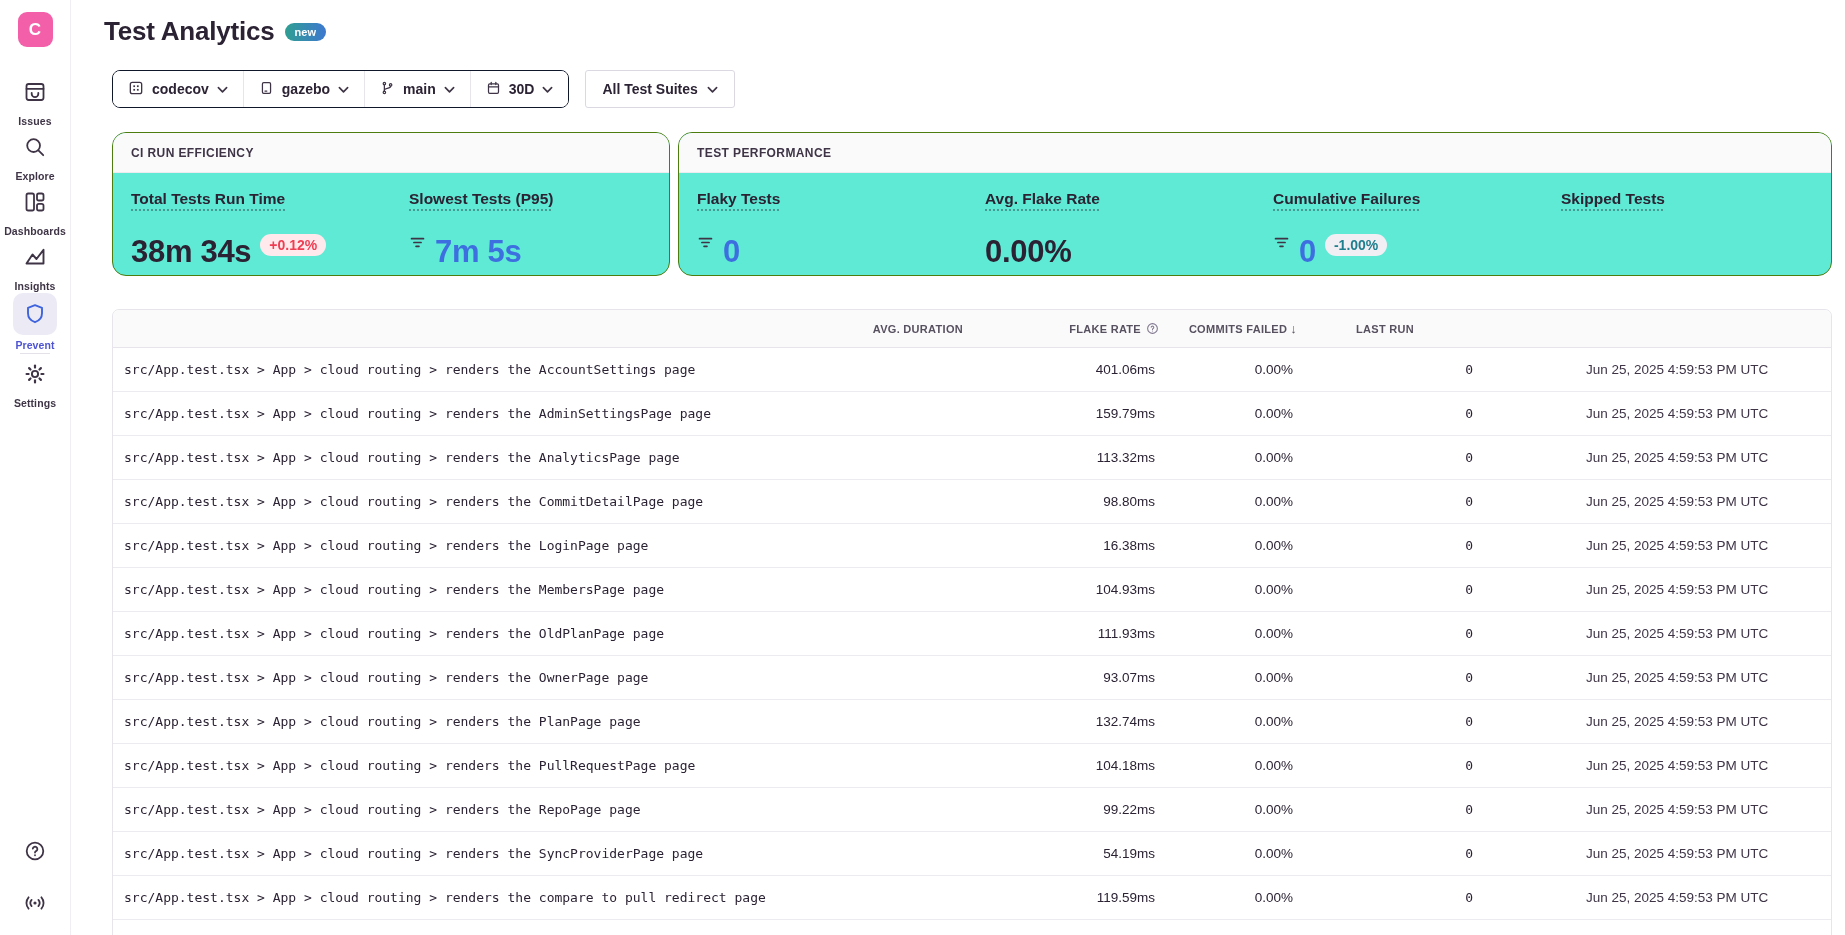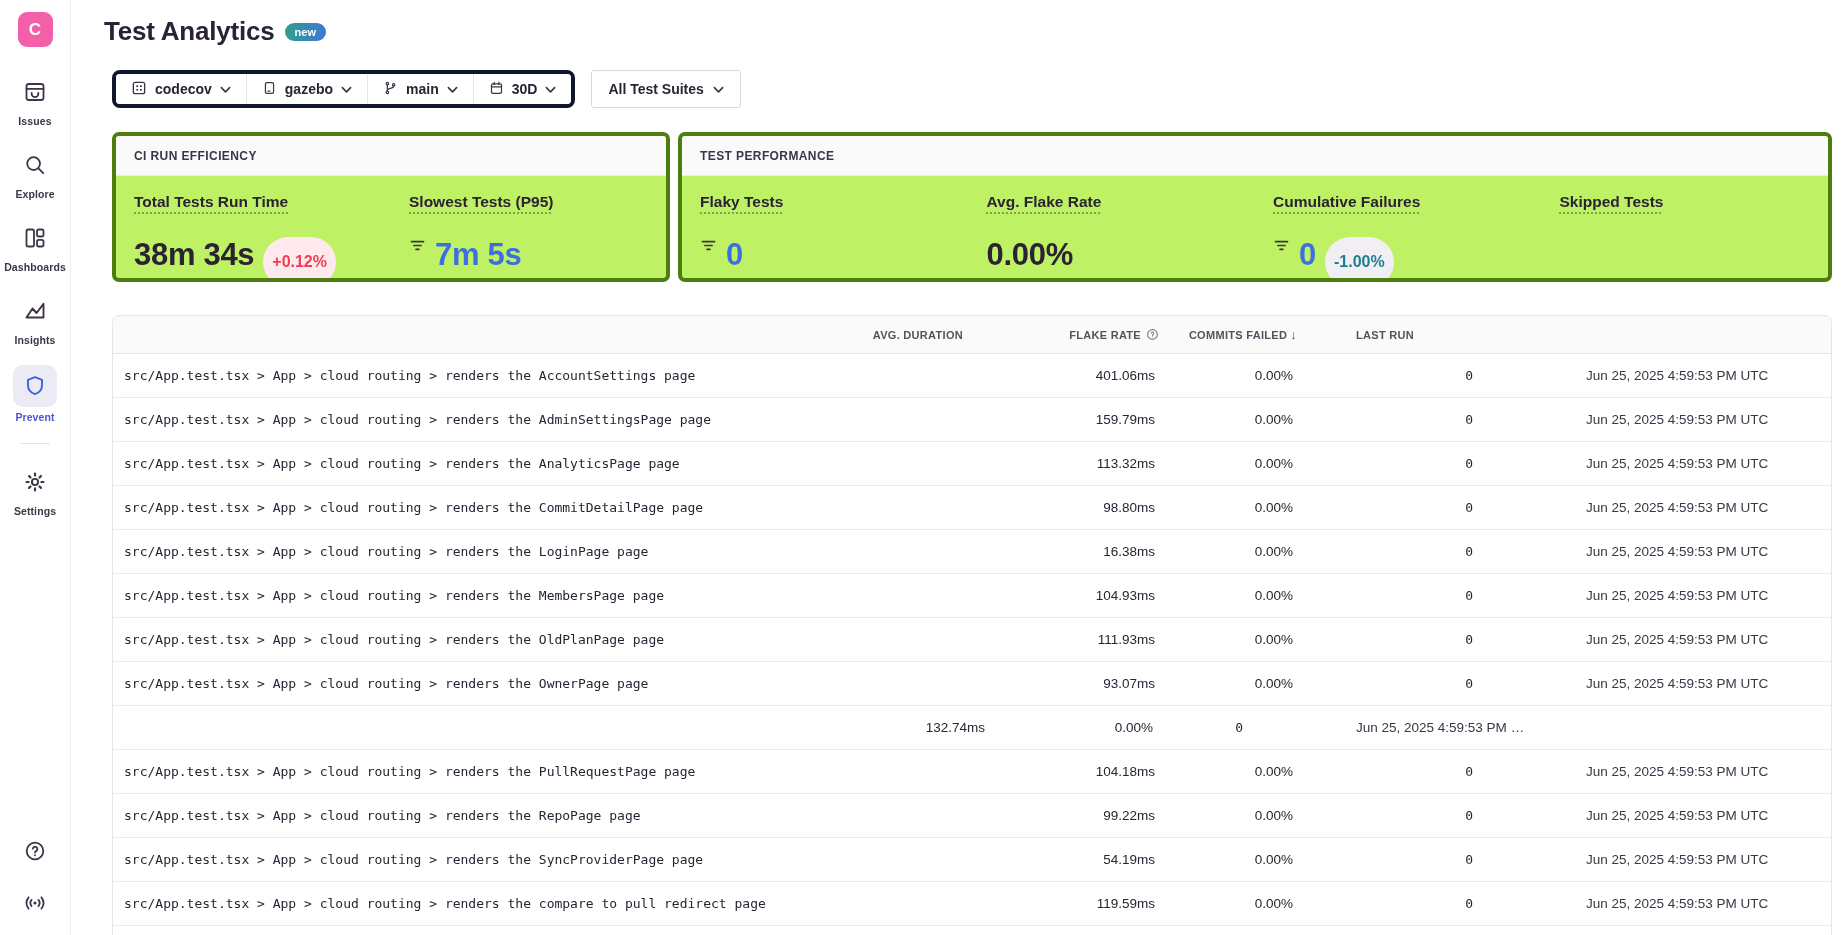--- a/index.html
+++ b/index.html
@@ -7,71 +7,71 @@
     font-family:"Liberation Sans", sans-serif; color:#2b2233; }
 
   .app { display:flex; width:100%; height:100%; }
 
   
   .sidebar { width:71px; flex:0 0 71px; height:100%; background:#fff;
     border-right:1px solid #f0eef2; display:flex; flex-direction:column; align-items:center; }
   .logo { width:35px; height:35px; border-radius:9px; background:#f45fa9; color:#fff;
     display:flex; align-items:center; justify-content:center; font-size:17px; font-weight:700;
     margin-top:12px; cursor:pointer; }
-  .nav { display:flex; flex-direction:column; align-items:center; margin-top:26px; gap:19px; width:100%; }
+  .nav { display:flex; flex-direction:column; align-items:center; margin-top:26px; gap:1px; width:100%; }
   .nav-item { display:flex; flex-direction:column; align-items:center; gap:4px; cursor:pointer; width:100%; }
   .nav-item .icon-box { width:42px; height:38px; display:flex; align-items:center; justify-content:center; border-radius:10px; }
   .nav-item .nav-label { font-size:10.5px; font-weight:600; color:#3e3446; letter-spacing:.1px; }
   .nav-item svg { stroke:#3e3446; }
   .nav-item.active .icon-box { background:#ecebf5; width:44px; height:42px; }
   .nav-item.active svg { stroke:#3e63dd; }
   .nav-item.active .nav-label { color:#4d53d2; }
   .nav-divider { width:30px; border-top:1px solid #e4e1e8; margin:1px 0 0 0; }
   .sidebar-footer { margin-top:auto; display:flex; flex-direction:column; align-items:center; gap:24px; padding-bottom:16px; }
   .sidebar-footer svg { stroke:#3e3446; cursor:pointer; }
 
   
   .main { flex:1; padding:16px 13px 0 33px; min-width:0; }
 
   .page-head { display:flex; align-items:center; gap:10px; }
   .page-title { font-size:26px; font-weight:700; color:#2b2233; letter-spacing:-.2px; }
   .new-badge { background:linear-gradient(90deg,#2f9e92,#3e78d0); color:#fff; font-size:11px;
     font-weight:700; padding:3px 10px; border-radius:999px; }
 
   .controls { display:flex; align-items:center; margin-top:23px; margin-left:8px; gap:16px; }
-  .seg-group { display:inline-flex; align-items:stretch; border:4px solid #0f172a; border-radius:8px;
+  .seg-group { display:inline-flex; align-items:stretch; border:1px solid #0f172a; border-radius:8px;
     height:38px; background:#fff; overflow:hidden; }
   .seg { display:flex; align-items:center; gap:8px; padding:0 15px; font-size:14px; font-weight:700;
     color:#2b2233; cursor:pointer; background:#fff; border:none; }
   .seg + .seg { border-left:1px solid #e7e4eb; }
   .seg svg { stroke:#3e3446; flex:0 0 auto; }
   .suites-btn { display:flex; align-items:center; gap:9px; padding:0 16px; height:38px;
     border:1px solid #dcd8e2; border-radius:3px; background:#fff; font-size:14px; font-weight:700;
     color:#2b2233; cursor:pointer; font-family:inherit; }
   .suites-btn svg { stroke:#3e3446; }
 
   
   .panels { display:flex; gap:8px; margin-top:24px; margin-left:8px; }
-  .panel { border:4px solid #4d7c0f; border-radius:7px; background:#bef264; overflow:hidden; }
+  .panel { border:1px solid #4d7c0f; border-radius:14px; background:#5eead4; overflow:hidden; }
   .panel-efficiency { width:558px; flex:0 0 558px; }
   .panel-performance { flex:1; }
   .panel-head { height:40px; background:#fafafb; border-bottom:1px solid #edebf0;
     display:flex; align-items:center; padding:0 18px; }
   .panel-title { font-size:12px; font-weight:700; color:#3e3446; letter-spacing:.4px; }
   .panel-body { display:flex; padding:17px 0 0 0; height:102px; }
   .metric { flex:1; padding:0 18px; min-width:0; }
   .metric-label { display:inline-block; font-size:15.5px; font-weight:700; color:#2b2233;
     text-decoration:underline dotted rgba(43,34,51,.4); text-decoration-thickness:1.5px;
     text-underline-offset:5px; cursor:pointer; }
   .metric-value-row { display:flex; align-items:flex-start; gap:9px; margin-top:26px; }
   .metric-value { font-size:31px; font-weight:600; letter-spacing:-.3px; }
   .metric-value.blue { color:#3d6fe0; }
   .metric-value.dark { color:#2b2233; }
   .filter-ic { flex:0 0 auto; cursor:pointer; }
-  .delta { font-size:16px; font-weight:700; padding:16px 9px; border-radius:999px; }
+  .delta { font-size:14px; font-weight:700; padding:3px 9px; border-radius:999px; }
   .delta.bad { background:#ffe9ec; color:#ee3e54; }
   .delta.good { background:#f1eff4; color:#1e7e8e; }
 
   
   .table { margin-left:8px; margin-top:33px; border:1px solid #e7e5eb; border-radius:7px 7px 0 0; }
   .tr, .thead { display:grid; grid-template-columns:minmax(0,1fr) 170px 140px 230px 300px; align-items:center; }
   .thead { height:38px; background:#fafafb; border-bottom:1px solid #e7e5eb; border-radius:7px 7px 0 0; }
   .th { font-size:11px; font-weight:700; color:#57505f; letter-spacing:.3px; }
   .th-name { display:flex; align-items:center; gap:12px; padding-left:11px; }
   .th-sep { width:1px; height:14px; background:#d9d5df; }
@@ -427,20 +427,21 @@
     <div class="td td-lastrun">Jun 25, 2025 4:59:53 PM UTC</div>
   </div>
           <div class="tr">
     <div class="td mono td-name">src/App.test.tsx &gt; App &gt; cloud routing &gt; renders the OwnerPage page</div>
     <div class="td num td-duration">93.07ms</div>
     <div class="td num td-flake">0.00%</div>
     <div class="td mono td-commits">0</div>
     <div class="td td-lastrun">Jun 25, 2025 4:59:53 PM UTC</div>
   </div>
           <div class="tr">
+    <div class="td mono td-name">src/App.test.tsx &gt; App &gt; cloud routing &gt; renders the PlanPage page</div>
     <div class="td num td-duration">132.74ms</div>
     <div class="td num td-flake">0.00%</div>
     <div class="td mono td-commits">0</div>
     <div class="td td-lastrun">Jun 25, 2025 4:59:53 PM UTC</div>
   </div>
           <div class="tr">
     <div class="td mono td-name">src/App.test.tsx &gt; App &gt; cloud routing &gt; renders the PullRequestPage page</div>
     <div class="td num td-duration">104.18ms</div>
     <div class="td num td-flake">0.00%</div>
     <div class="td mono td-commits">0</div>

